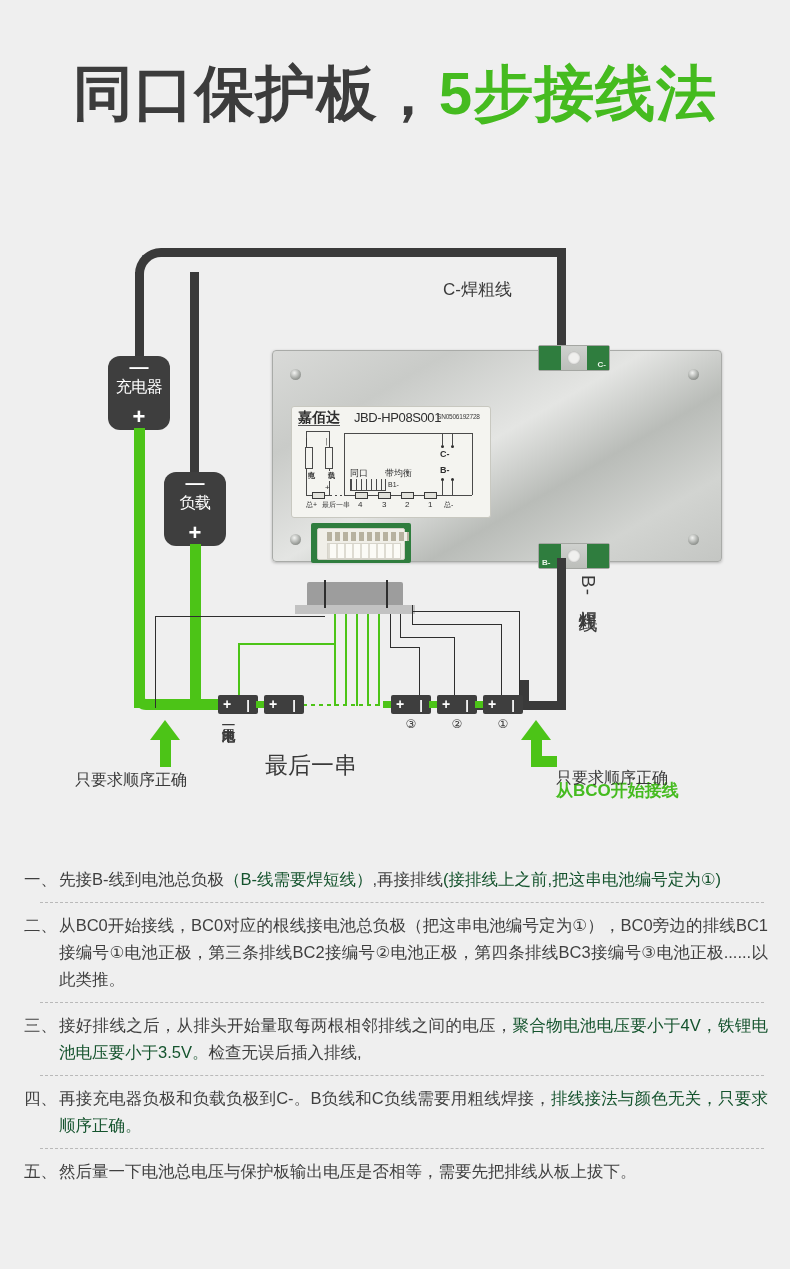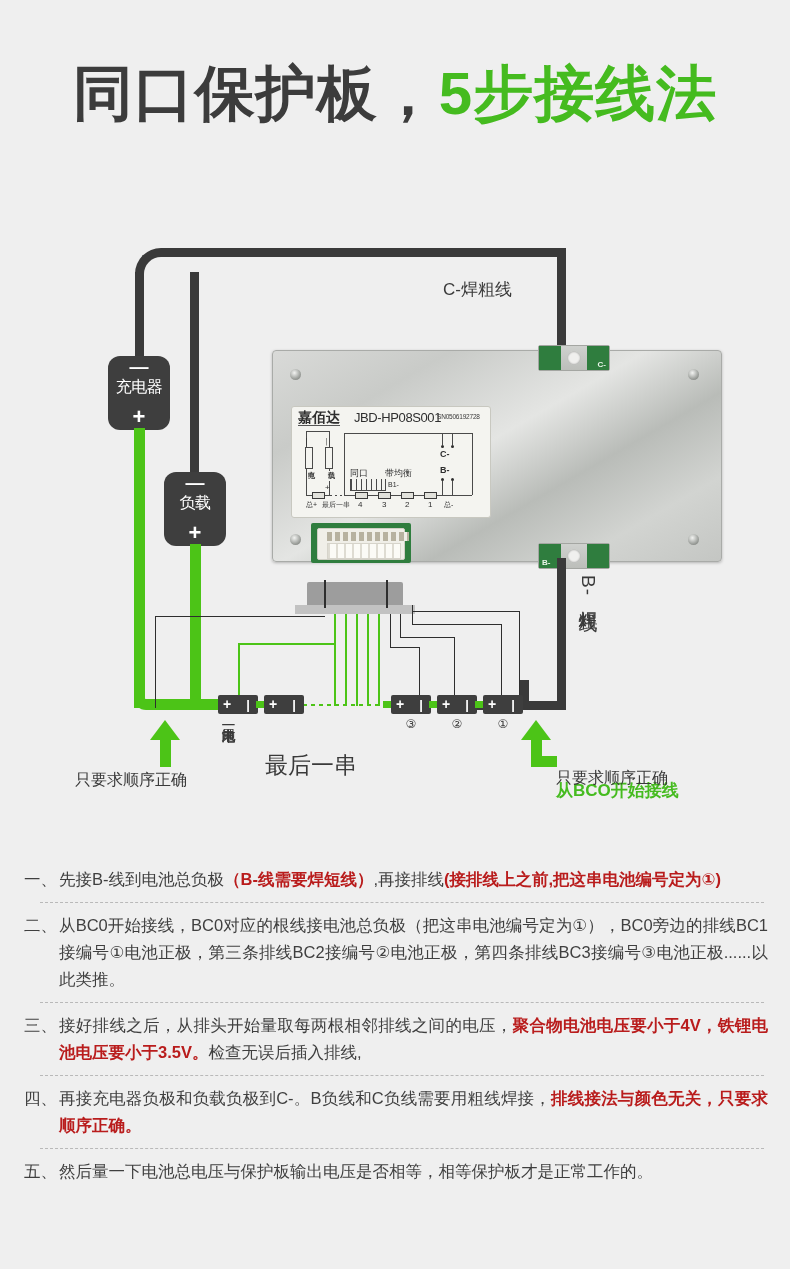--- a/index.html
+++ b/index.html
@@ -325,21 +325,21 @@
     white-space: nowrap;
     padding-right: 2px;
   }
   .step .body {
     flex: 1 1 auto;
     font-size: 16.5px;
     color: #3f3f3f;
     line-height: 27px;
     text-align: justify;
   }
-  .step .body b { font-weight: bold; color: #b91c1c; }
+  .step .body b { font-weight: normal; color: #14532d; }
   .divider {
     height: 0;
     border-top: 1px dashed #b9b9b9;
     margin: 9px 26px 9px 40px;
   }
 </style>
 </head>
 <body>
 
 <div class="header">
@@ -595,17 +595,17 @@
     <div class="row">
       <div class="num">四、</div>
       <div class="body">再接充电器负极和负载负极到C-。B负线和C负线需要用粗线焊接，<b>排线接法与颜色无关，只要求顺序正确。</b></div>
     </div>
   </div>
   <div class="divider"></div>
 
   <div class="step">
     <div class="row">
       <div class="num">五、</div>
-      <div class="body">然后量一下电池总电压与保护板输出电压是否相等，相等保护板才是正常工作的。</div>
+      <div class="body">然后量一下电池总电压与保护板输出电压是否相等，需要先把排线从板上拔下。</div>
     </div>
   </div>
 
 </div>
 
 </body></html>

